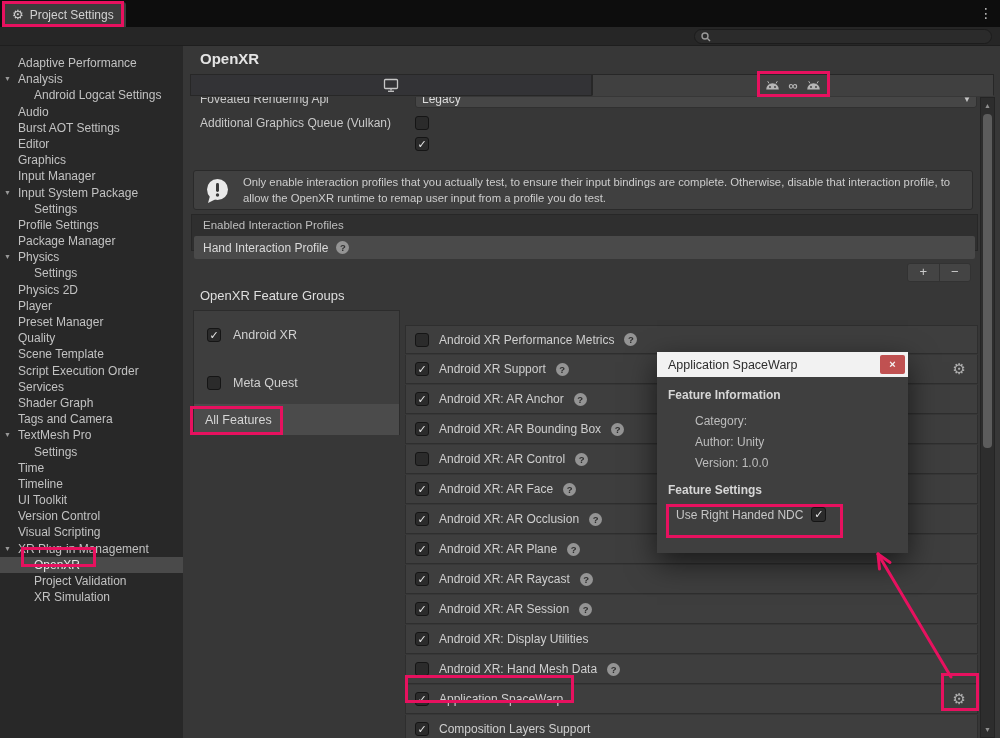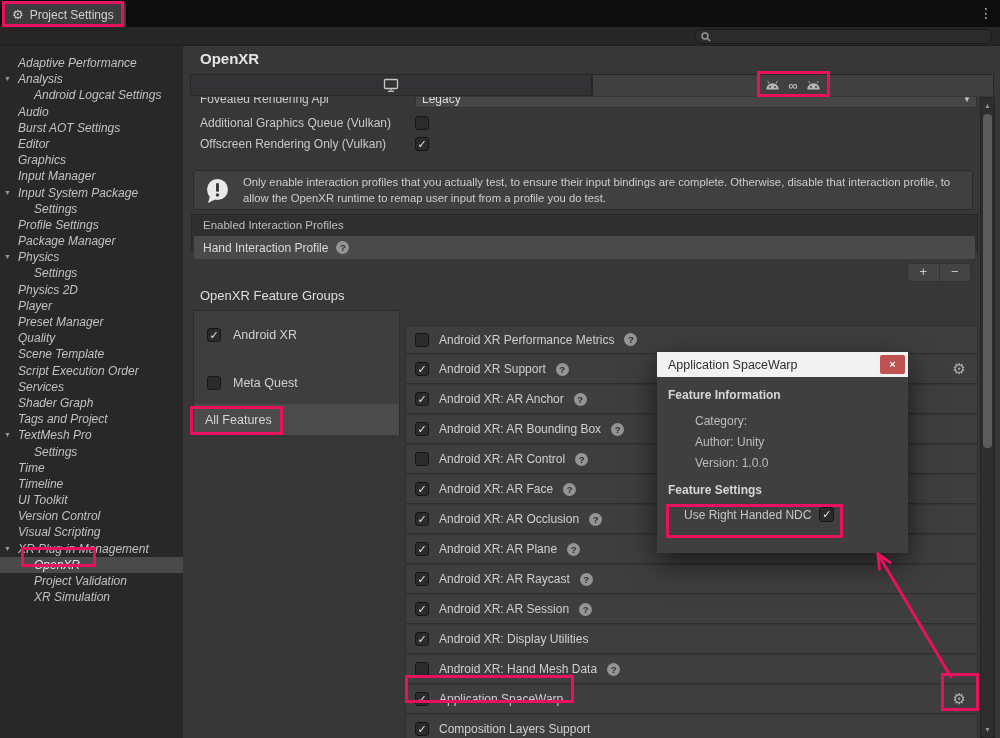--- a/index.html
+++ b/index.html
@@ -18,21 +18,21 @@
   
   .toolbar { position:absolute; left:0; top:27px; width:1000px; height:19px; background:#262626;
     border-bottom:1px solid #1e1e1e; }
   .searchbox { position:absolute; left:694px; top:2px; width:298px; height:15px; background:#2b2b2b;
     border:1px solid #1c1c1c; border-radius:8px; display:flex; align-items:center; padding:0 6px; gap:4px; }
   .searchbox svg { flex:0 0 auto; }
   .searchbox input { flex:1; background:transparent; border:none; outline:none; color:#ddd; font-size:11px; height:12px; }
 
   
   .sidebar { position:absolute; left:0; top:46px; width:187px; height:692px; background:#282828;
-    border-right:1px solid #84cc16; padding-top:9px; overflow:hidden;font-style:italic; }
+    border-right:1px solid #84cc16; padding-top:9px; overflow:hidden; }
   .side-item { position:relative; height:16.2px; line-height:16.2px; font-size:12px; color:#c2c2c2;
     padding-left:18px; white-space:nowrap; cursor:default; }
   .side-item.indent { padding-left:34px; }
   .side-item .fold { position:absolute; left:4px; top:0; font-size:7px; color:#989898; display:none; }
   .side-item.has-arrow .fold { display:inline; }
   .side-item.selected { background:#4a4a4a; color:#e6e6e6; }
 
   
   .main { position:absolute; left:183px; top:46px; width:817px; height:692px; background:#373737; }
   .main-title { position:absolute; left:17px; top:4px; font-size:15px; font-weight:bold; color:#e4e4e4; }
@@ -106,21 +106,21 @@
   
   .popup { position:absolute; left:657px; top:352px; width:251px; height:201px; z-index:30;
     box-shadow:0 10px 28px rgba(0,0,0,.6); }
   .popup-title { position:relative; height:25px; background:#f2f2f2; display:flex; align-items:center; }
   .popup-title .p-lbl { font-size:12.5px; color:#2d2d2d; padding-left:11px; }
   .popup-close { position:absolute; right:3px; top:3px; width:25px; height:19px; background:#c05151;
     border-radius:2px; color:#f5f5f5; font-size:11px; font-weight:bold; text-align:center; line-height:19px; cursor:default; }
   .popup-body { position:relative; height:176px; background:#3f3f3f; }
   .p-head { position:absolute; left:11px; font-size:12px; font-weight:bold; color:#d6d6d6; }
   .p-line { position:absolute; left:18px; font-size:12px; color:#bdbdbd;margin-left:20px; }
-  .p-setting { position:absolute; left:27px; top:130px; display:flex; align-items:center; gap:8px;justify-content:center; }
+  .p-setting { position:absolute; left:19px; top:130px; display:flex; align-items:center; gap:8px;justify-content:center; }
   .p-setting .s-lbl { font-size:12px; color:#c6c6c6; }
   .p-setting .cbx { width:15px; height:15px; line-height:13px; }
 
   
   .ann { position:absolute; border:3px solid var(--ann,#e7115f); z-index:50; pointer-events:none; }
   .arrow-svg { position:absolute; left:858px; top:540px; width:110px; height:150px; z-index:50; pointer-events:none; }
   .arrow-svg line { stroke:var(--ann,#e7115f); stroke-width:3; stroke-linecap:round; }
 </style>
 </head>
 <body>
@@ -229,21 +229,21 @@
       <div class="side-item">
       
       <span class="s-lbl">Services</span>
     </div>
       <div class="side-item">
       
       <span class="s-lbl">Shader Graph</span>
     </div>
       <div class="side-item">
       
-      <span class="s-lbl">Tags and Project</span>
+      <span class="s-lbl">Tags and Camera</span>
     </div>
       <div class="side-item has-arrow">
       <span class="fold">▼</span>
       <span class="s-lbl">TextMesh Pro</span>
     </div>
       <div class="side-item indent">
       
       <span class="s-lbl">Settings</span>
     </div>
       <div class="side-item">
@@ -323,21 +323,20 @@
           <span class="dd-arrow">▼</span>
         </div>
       </div>
 
       <div class="prop-row" style="top:16px;">
         <span class="prop-label">Additional Graphics Queue (Vulkan)</span>
         <span class="cbx"></span>
       </div>
 
       <div class="prop-row" style="top:37px;">
-        <span class="prop-label">Offscreen Rendering Only (Vulkan)</span>
         <span class="cbx">✓</span>
       </div>
 
       <div class="warning">
         <svg class="warn-icon" width="27" height="27" viewBox="0 0 27 27">
           <circle cx="13.5" cy="12.5" r="10.5" fill="#e9e9e9"></circle>
           <polygon points="6,19 4,26 12,22" fill="#e9e9e9"></polygon>
           <rect x="12" y="6" width="3" height="9" rx="1.4" fill="#3a3a3a"></rect>
           <circle cx="13.5" cy="18" r="1.7" fill="#3a3a3a"></circle>
         </svg>

